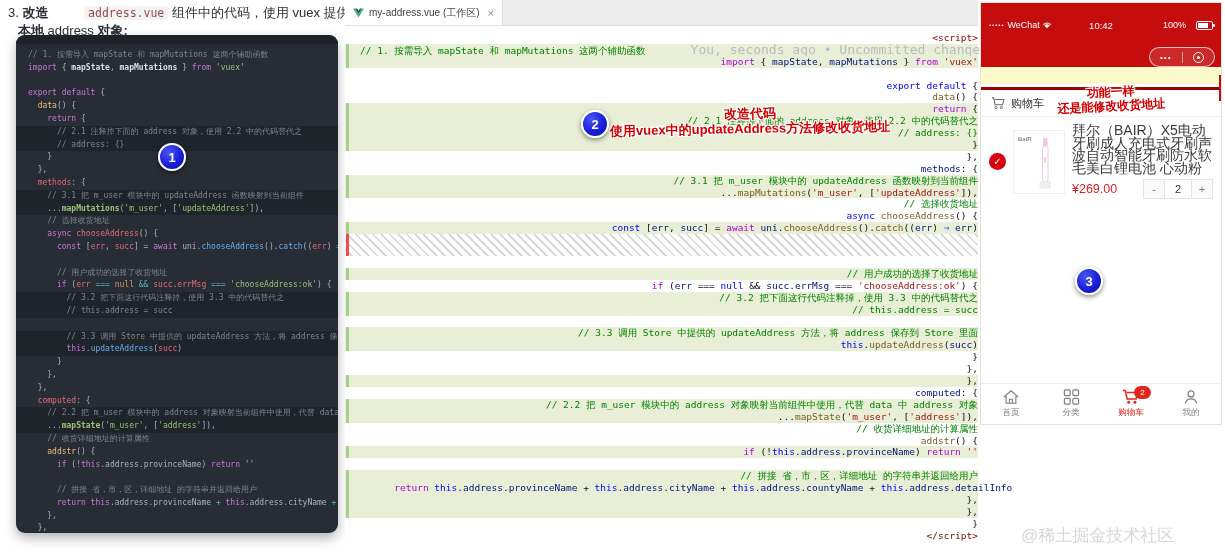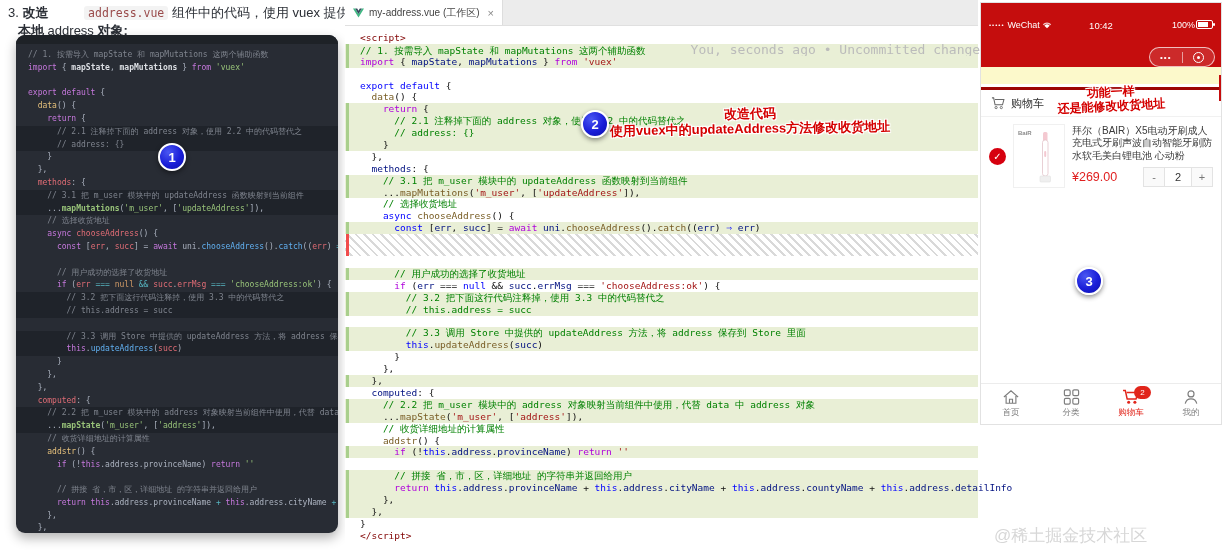--- a/index.html
+++ b/index.html
@@ -24,21 +24,21 @@
   .dk .cm{color:#7f848e;} .dk .kw{color:#c678dd;} .dk .fn{color:#61afef;}
   .dk .str{color:#98c379;} .dk .red{color:#e06c75;} .dk .pun{color:#abb2bf;}
   .dk .op{color:#56b6c2;} .dk .num{color:#d19a66;} .dk .gold{color:#e5c07b;}
   .dk .wh{color:#abb2bf;} .dk .whb{color:#dcdfe4;font-weight:bold;} .dk .fng{color:#98c379;font-weight:bold;}
   
   .lt-wrap{position:absolute;left:345px;top:0;width:633px;height:554px;background:#fff;}
   .tabs{height:25px;background:#ececec;border-bottom:1px solid #e0e0e0;display:flex;}
   .tab{width:158px;height:25px;background:#fff;border-right:1px solid #ddd;display:flex;align-items:center;
        gap:5px;padding:0 8px;font-size:10px;color:#444;box-sizing:border-box;}
   .tab .x{margin-left:auto;color:#888;font-size:11px;}
-  .lt{padding:6px 0 0 0;font-size:9.5px;}
+  .lt{padding:6px 0 0 0;font-size:9.5px;text-align:right;}
   .lt .cl{height:11.9px;line-height:11.9px;color:#000;padding-left:15px;}
   .lt .cl.g{background:#e9efd6;}
   .lt .cl.g::before{content:"";position:absolute;left:1px;top:0;bottom:0;width:3px;background:#a9cf8d;}
   .lt .cl.x{height:22px;background:repeating-linear-gradient(45deg,#ffffff 0 4px,#d9d9d9 4px 6px);}
   .lt .cl.x::before{content:"";position:absolute;left:1px;top:0;bottom:0;width:3px;background:#f14c4c;}
   .lt .cm{color:#008000;} .lt .kw{color:#af00db;} .lt .kb{color:#0000ff;} .lt .fn{color:#795e26;}
   .lt .str{color:#a31515;} .lt .var{color:#001080;} .lt .pun{color:#111;} .lt .op{color:#111;}
   .lt .tag{color:#800000;}
   .gitlens{color:#bbbbbb;margin-left:45px;font-size:13px;}
   
@@ -50,21 +50,21 @@
            text-shadow:-1px -1px 0 #fff,1px -1px 0 #fff,-1px 1px 0 #fff,1px 1px 0 #fff,0 0 4px #fff;}
   .co-code{left:600px;top:106px;width:300px;font-size:13px;line-height:15px;transform:rotate(-1deg);}
   .co-phone{left:1016px;top:85px;width:190px;font-size:12px;line-height:14px;transform:rotate(-3deg);}
   
   .phone{position:absolute;left:980px;top:2px;width:242px;height:423px;background:#fff;
          border:1px solid #e2e2e2;box-sizing:border-box;display:flex;flex-direction:column;}
   .p-red{background:#c50d0d;color:#fff;}
   .p-status{height:20px;display:flex;align-items:center;padding:12px 8px;font-size:9px;position:relative;}
   .p-status .dots{font-size:6px;letter-spacing:1px;margin-right:3px;}
   .p-status .time{position:absolute;left:0;right:0;text-align:center;font-size:9.5px;}
-  .p-status .right{margin-left:auto;display:flex;align-items:flex-start;gap:1px;z-index:2;}
+  .p-status .right{margin-left:auto;display:flex;align-items:flex-end;gap:10px;z-index:2;}
   .batt{width:15px;height:7px;border:1px solid #fff;border-radius:2px;position:relative;}
   .batt::after{content:"";position:absolute;left:1px;top:1px;bottom:1px;width:10px;background:#fff;}
   .batt::before{content:"";position:absolute;right:-3px;top:1.5px;width:2px;height:3px;background:#fff;border-radius:1px;}
   .p-caprow{height:20px;position:relative;}
   .capsule{position:absolute;right:6px;top:0;width:64px;height:18px;border:1px solid rgba(255,255,255,.7);
            border-radius:10px;background:rgba(255,255,255,.12);display:flex;align-items:center;}
   .capsule .cdots{flex:1;text-align:center;font-size:8px;letter-spacing:1px;}
   .capsule .sep{width:1px;height:11px;background:rgba(255,255,255,.55);}
   .capsule .target{flex:1;display:flex;align-items:center;justify-content:center;}
   .capsule .ring{width:9px;height:9px;border:1.5px solid #fff;border-radius:50%;display:flex;align-items:center;justify-content:center;}
@@ -76,37 +76,37 @@
   .p-addr .row2{margin-top:7px;}
   .p-addr .scroll{position:absolute;right:0;top:8px;width:2px;height:26px;background:#c50d0d;}
   .p-divider{height:3px;background:#9c0404;margin-top:3px;}
   .p-carthead{height:26px;display:flex;align-items:center;gap:6px;padding:0 10px;font-size:11px;color:#333;
               border-bottom:1px solid #f1f1f1;background:#fff;}
   .p-prod{display:flex;align-items:center;gap:7px;padding:7px 8px 8px;background:#fff;}
   .chk{width:17px;height:17px;border-radius:50%;background:#d6000f;color:#fff;font-size:10px;
        display:flex;align-items:center;justify-content:center;flex:none;}
   .pimg{width:50px;height:62px;background:#fff;border:1px solid #f0f0f0;flex:none;position:relative;}
   .pinfo{flex:1;display:flex;flex-direction:column;min-width:0;}
-  .pname{font-size:10px;line-height:12.5px;color:#3a3a3a;}
+  .pname{font-size:14px;line-height:12.5px;color:#3a3a3a;}
   .prow{display:flex;align-items:center;margin-top:5px;}
   .price{color:#e02020;font-size:12.5px;}
   .stepper{margin-left:auto;display:flex;border:1px solid #e3e3e3;height:20px;box-sizing:border-box;
            font-size:11px;color:#777;background:#fafafa;}
   .stepper .s{width:20px;display:flex;align-items:center;justify-content:center;}
   .stepper .q{width:26px;background:#fff;border-left:1px solid #e3e3e3;border-right:1px solid #e3e3e3;
               color:#333;display:flex;align-items:center;justify-content:center;}
   .p-space{flex:1;position:relative;background:#fff;}
   .p-tabbar{height:40px;border-top:1px solid #ececec;display:flex;background:#fff;}
   .tbi{flex:1;display:flex;flex-direction:column;align-items:center;justify-content:center;gap:2px;
        font-size:8.5px;color:#7d7d7d;position:relative;}
   .tbi.active{color:#e1251b;}
   .tb-badge{position:absolute;top:2px;left:55%;min-width:13px;height:13px;border-radius:7px;background:#e1251b;
             color:#fff;font-size:8px;display:flex;align-items:center;justify-content:center;padding:0 2px;}
   
-  .wm{position:absolute;left:994px;top:524px;font-size:17px;color:#d7d7d7;}
+  .wm{position:absolute;left:1021px;top:524px;font-size:17px;color:#d7d7d7;}
 </style>
 </head>
 <body>
 
 <div class="hdr">
   <span>3. </span><b>改造</b>
   <span class="chip">address.vue</span><span> 组件中的代码，使用 vuex 提供的 address </span><b>计算属性</b><span> </span><b>替代</b><span> data 中定义的</span>
   <div class="l2"><b>本地</b><span> address </span><b>对象:</b></div>
 </div>
 

